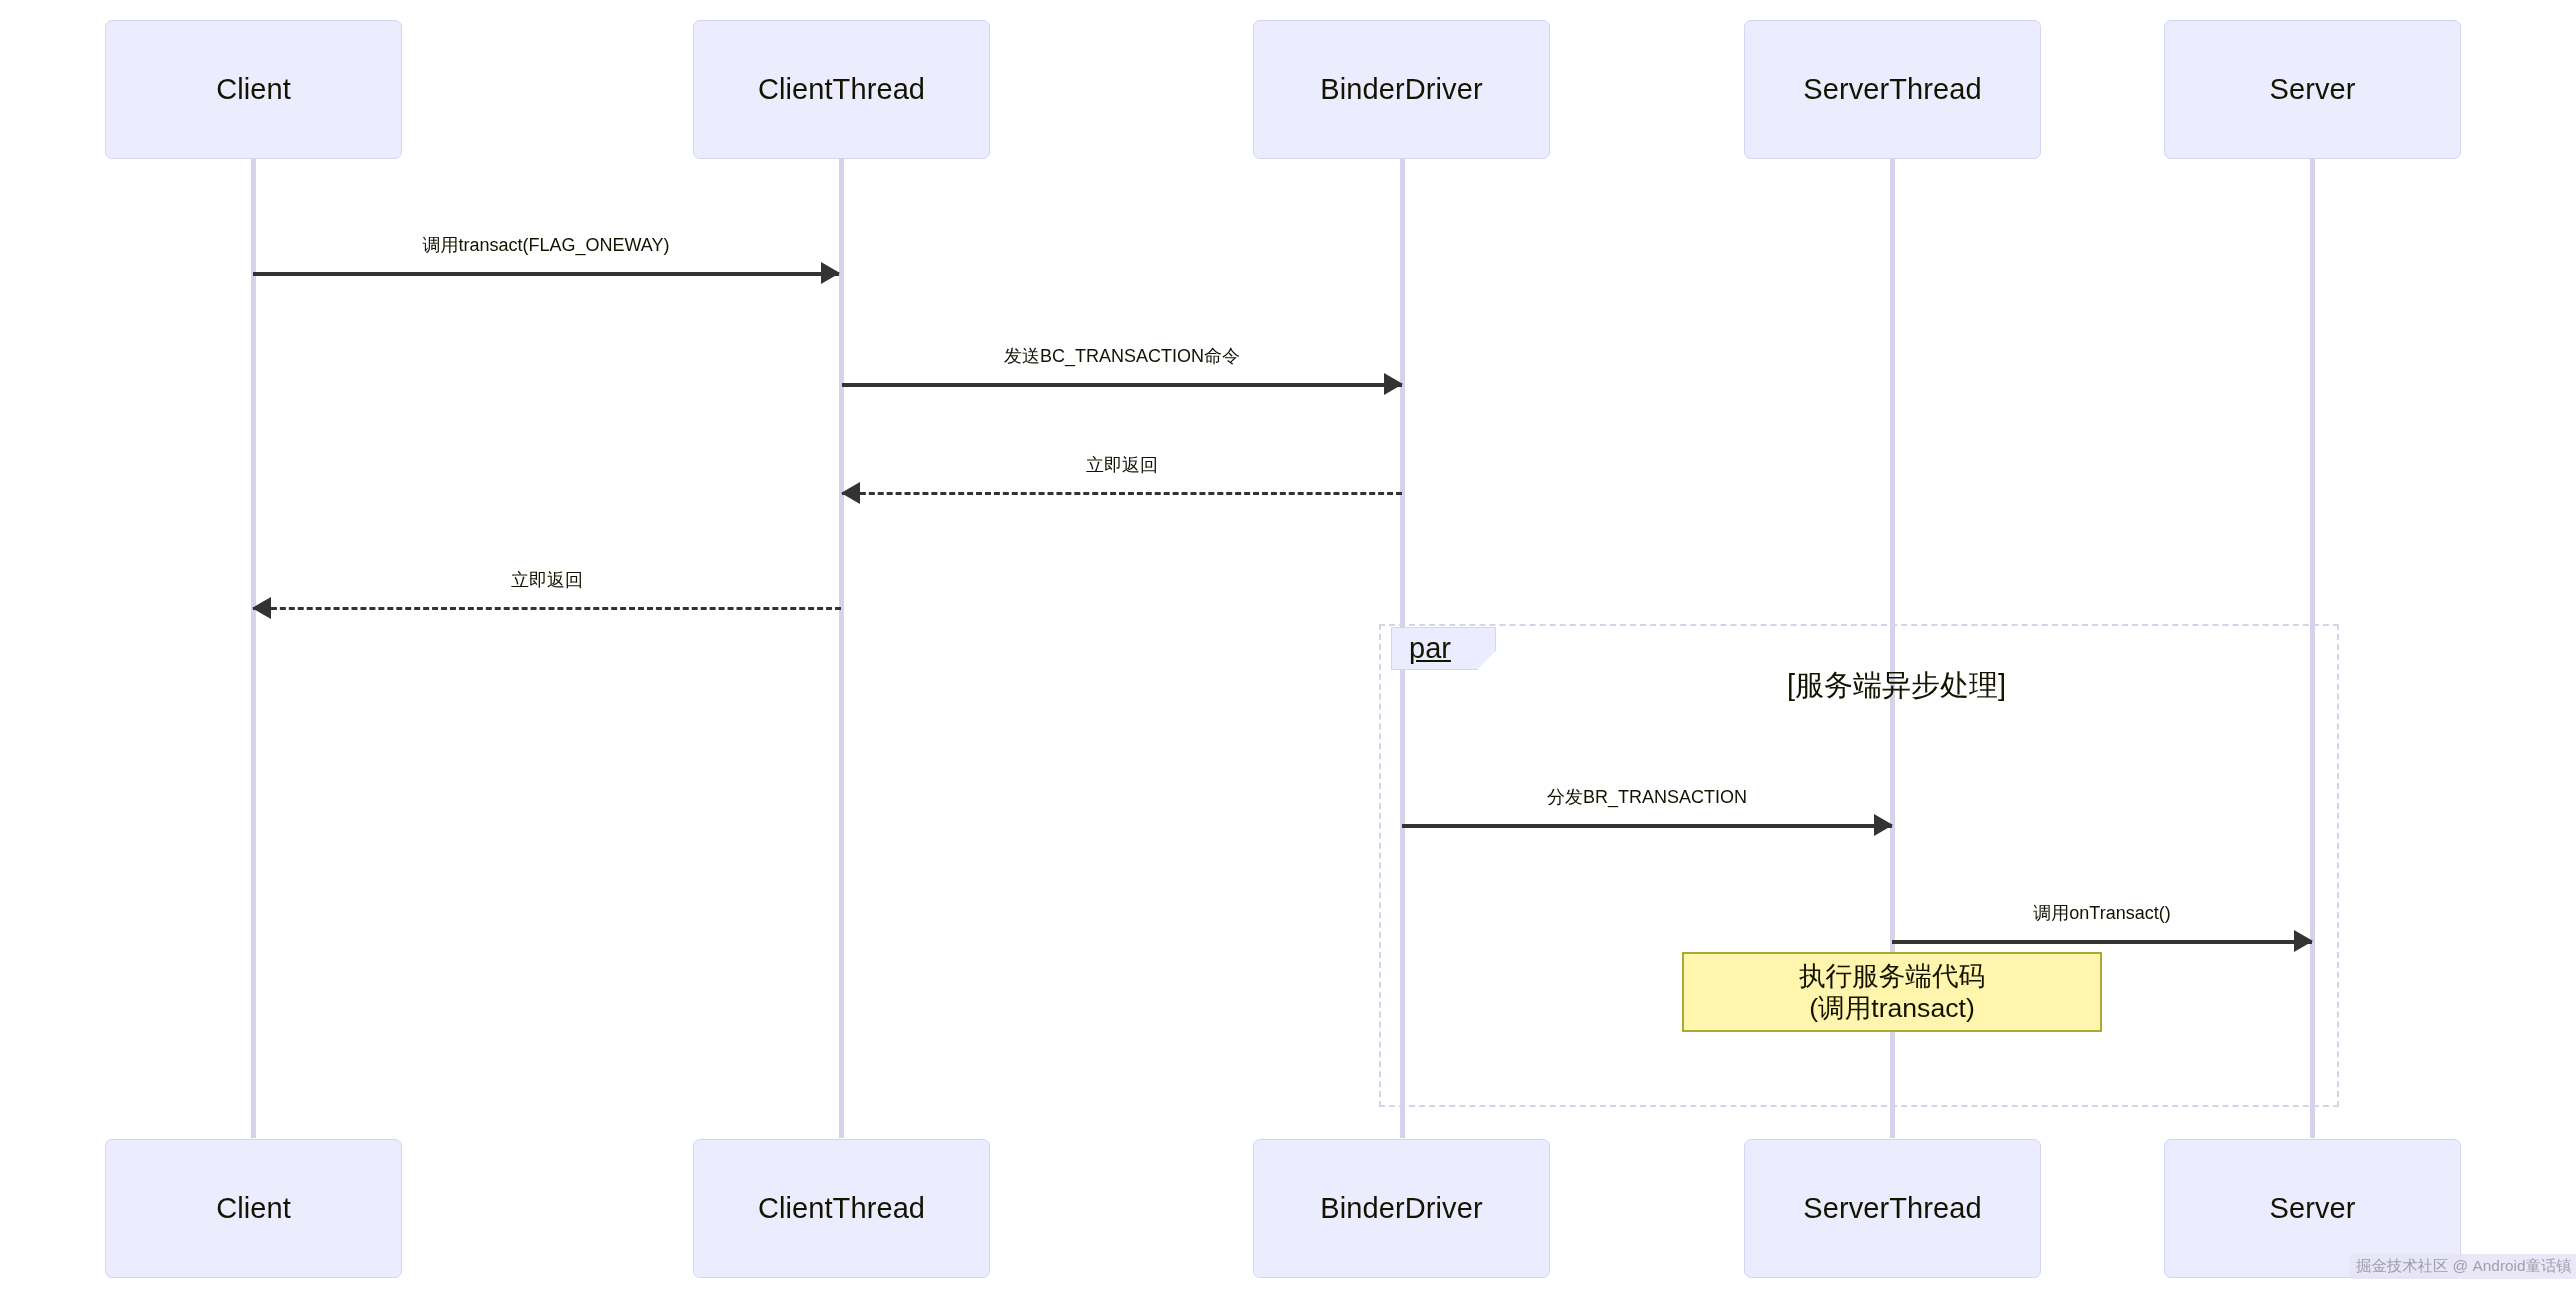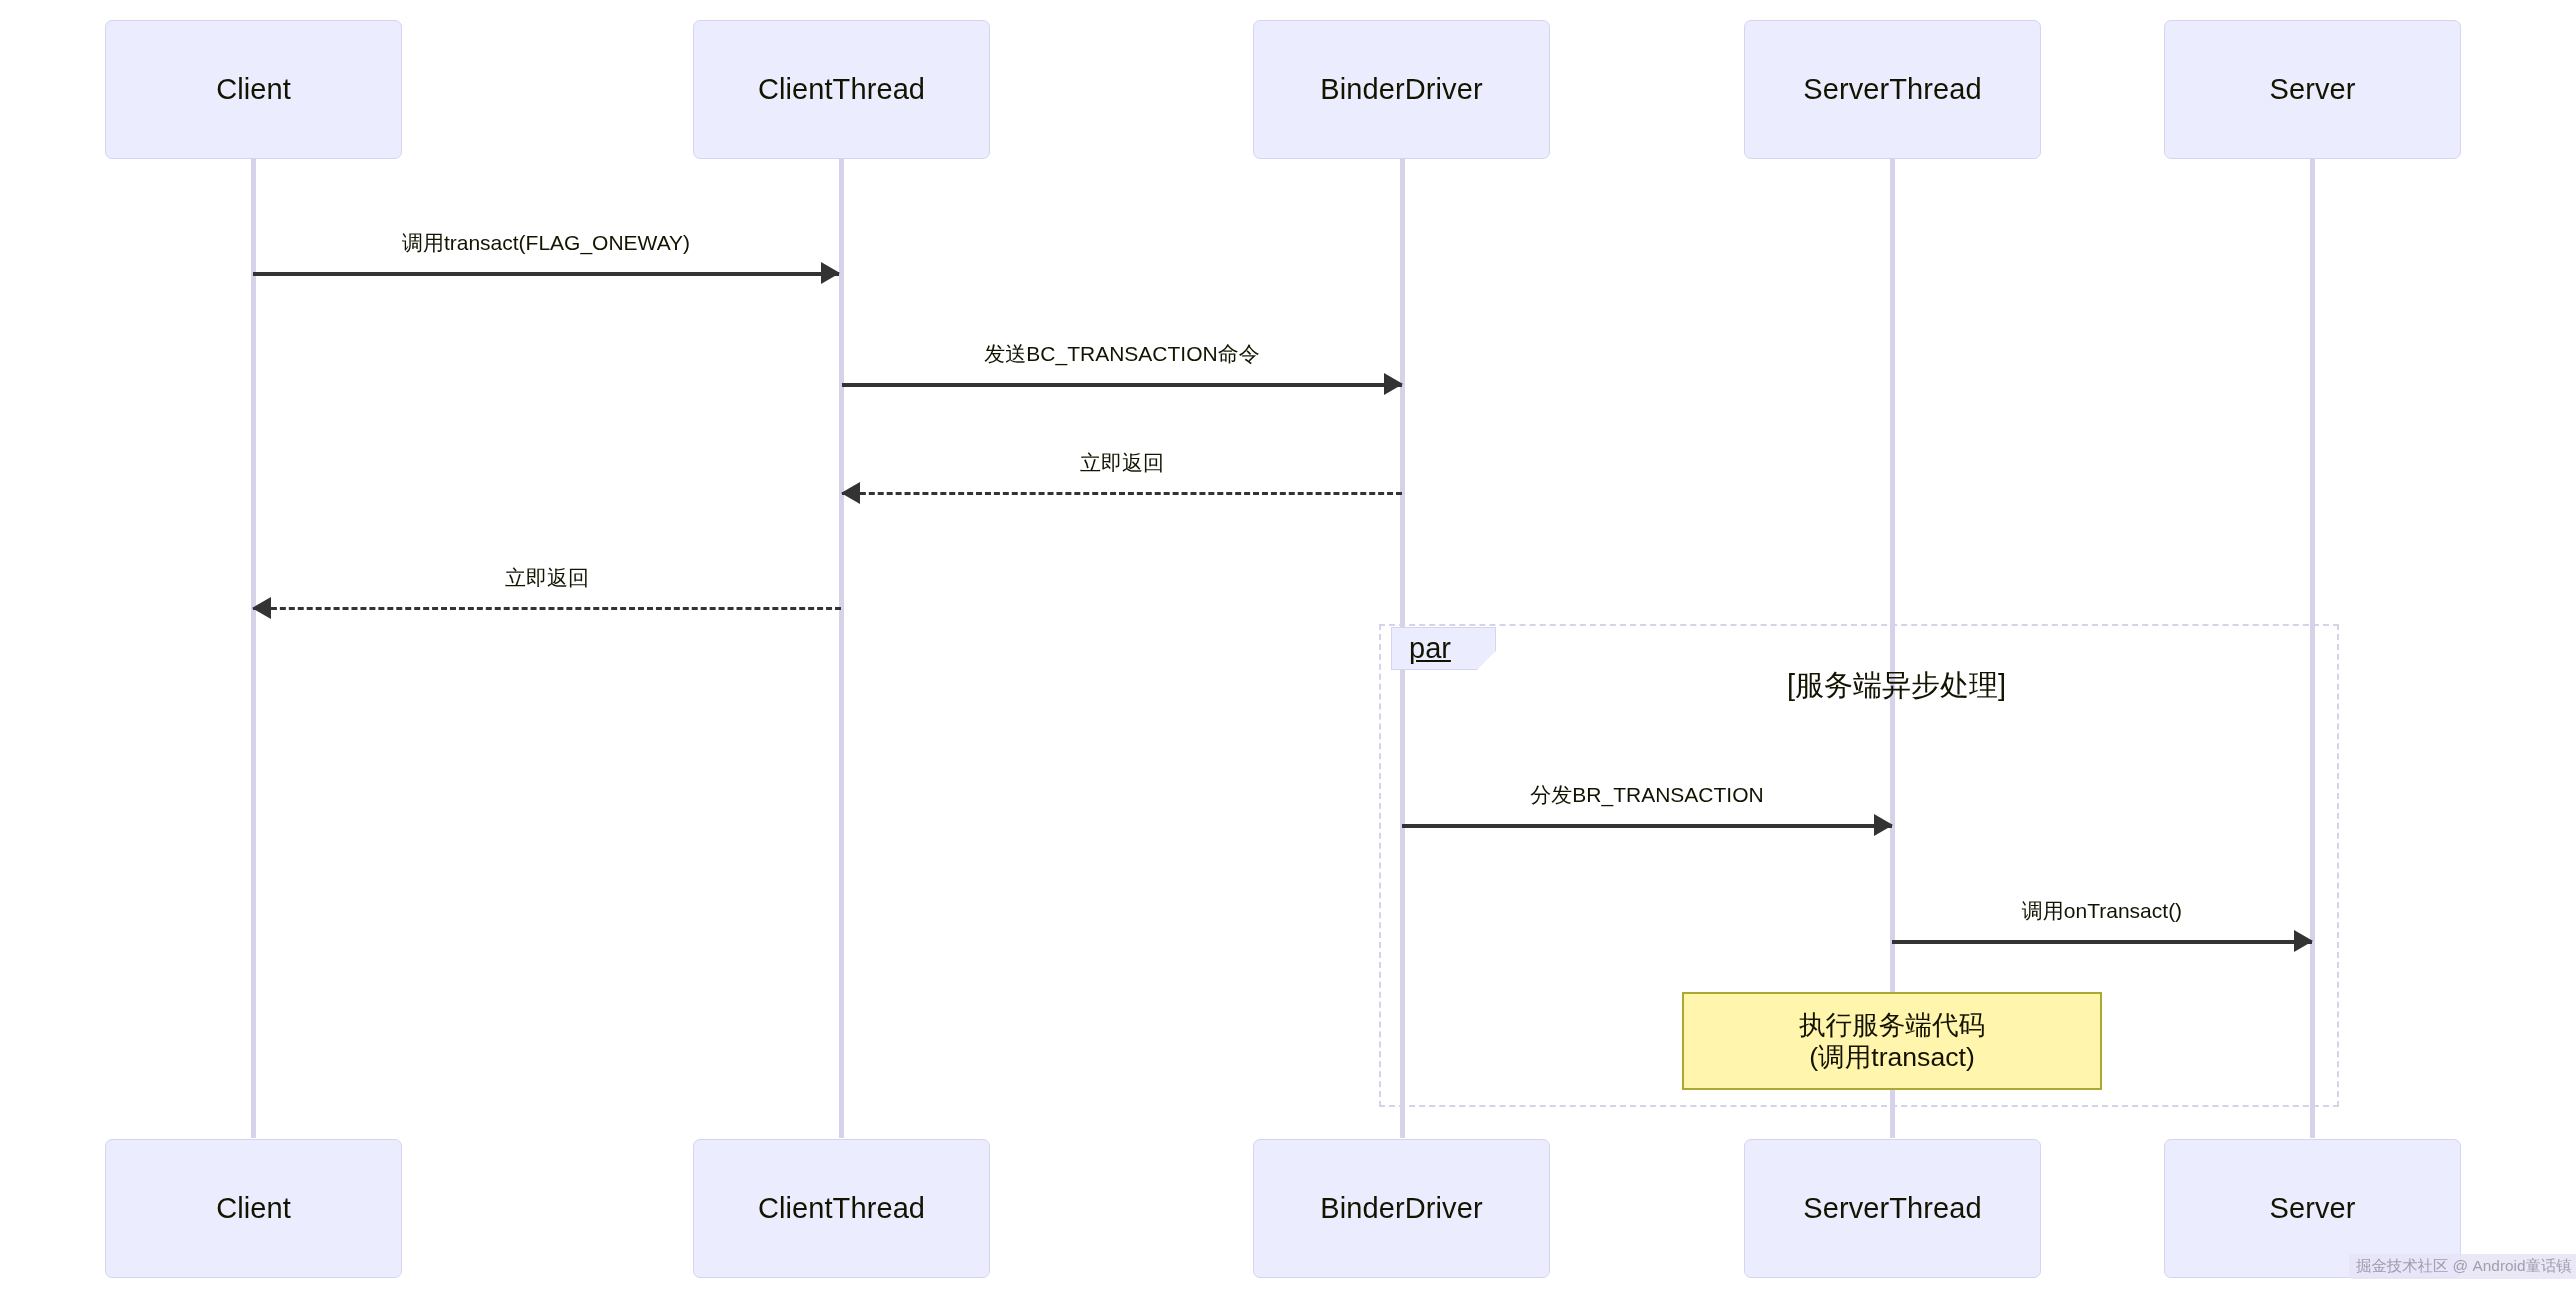--- a/index.html
+++ b/index.html
@@ -78,21 +78,21 @@
   }
   .arrowhead.left {
     left: -1.4px;
     border-right: 19.6px solid #333333;
   }
   .msg-label {
     position: absolute;
     bottom: 15.4px;
     width: 100%;
     text-align: center;
-    font-size: 21px;
+    font-size: 18px;
     color: #131300;
     white-space: nowrap;
     font-family: "Liberation Sans", "DejaVu Sans", sans-serif;
   }
 
   
   #par-frame {
     position: absolute;
     border: 2.8px dashed #d6d2ea;
     background: transparent;
@@ -209,21 +209,21 @@
     <div class="msg-line"></div>
     <div class="arrowhead right"></div>
   </div>
 
   <div class="msg" style="left:1892px; top:940px; width:420px;">
     <div class="msg-label">调用onTransact()</div>
     <div class="msg-line"></div>
     <div class="arrowhead right"></div>
   </div>
 
-  <div id="note-box" style="left:1682px; top:952px; width:420px; height:98px;margin-top:40px;">
+  <div id="note-box" style="left:1682px; top:952px; width:420px; height:80px;">
     <span class="note-line">执行服务端代码</span>
     <span class="note-line">(调用transact)</span>
   </div>
 
   <div class="actor-box" style="left:105px;  top:1139px;">
     <span class="actor-label">Client</span>
   </div>
   <div class="actor-box" style="left:693px;  top:1139px;">
     <span class="actor-label">ClientThread</span>
   </div>

